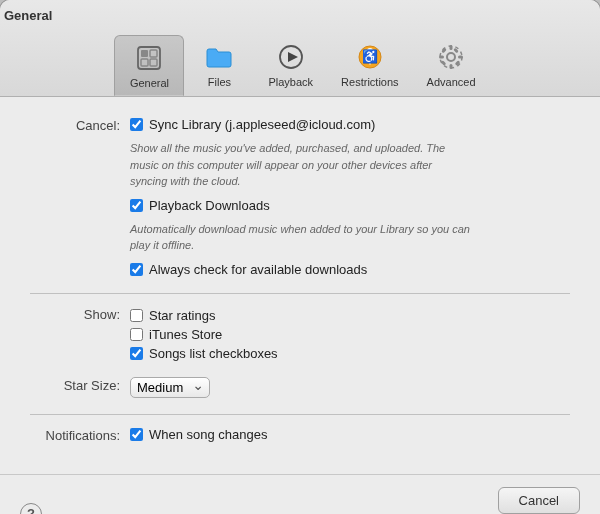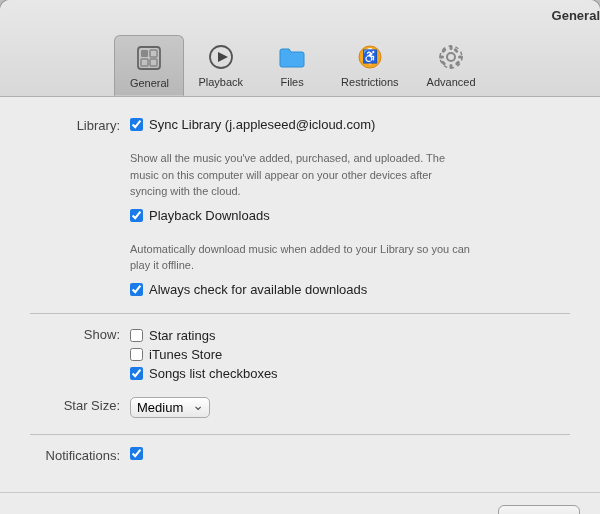--- a/index.html
+++ b/index.html
@@ -19,21 +19,21 @@
       background: #ececec;
       border-radius: 10px;
       box-shadow: 0 20px 60px rgba(0,0,0,0.4), 0 0 0 1px rgba(0,0,0,0.2);
       overflow: hidden;
     }
 
     .titlebar {
       background: linear-gradient(to bottom, #e8e8e8, #d8d8d8);
       border-bottom: 1px solid #b0b0b0;
       padding: 8px 0 0 4px;
-      text-align: right;
+      text-align: left;
     }
 
     .titlebar-title {
       font-size: 13px;
       font-weight: 600;
       color: #333;
       margin-bottom: 8px;
     }
 
     .toolbar {
@@ -115,23 +115,24 @@
     .checkbox-label {
       font-size: 13px;
       color: #222;
     }
 
     .description-text {
       font-size: 11px;
       color: #666;
       margin-left: 0px;
       margin-bottom: 8px;
-      margin-top: 18px;
+      margin-top: 8px;
       line-height: 1.5;
       max-width: 340px;
+      font-style: italic;
     }
 
     .divider {
       border: none;
       border-top: 1px solid #c0c0c0;
       margin: 12px 0;
     }
 
     .dropdown-row {
       display: flex;
@@ -239,35 +240,35 @@
             <rect x="15" y="6" width="7" height="7" rx="1" stroke="#888" stroke-width="1.5" fill="none"></rect>
             <rect x="6" y="15" width="7" height="7" rx="1" stroke="#888" stroke-width="1.5" fill="none"></rect>
             <rect x="15" y="15" width="7" height="7" rx="1" stroke="#888" stroke-width="1.5" fill="none"></rect>
           </svg>
         </div>
         <span class="toolbar-label">General</span>
       </div>
 
       <div class="toolbar-item">
         <div class="toolbar-icon">
+          <svg width="30" height="28" viewBox="0 0 30 28" fill="none">
+            <path d="M3 8 Q3 6 5 6 L12 6 L14 9 L25 9 Q27 9 27 11 L27 22 Q27 24 25 24 L5 24 Q3 24 3 22 Z" fill="#4aabf5" stroke="#2a8ed4" stroke-width="1"></path>
+          </svg>
+        </div>
+        <span class="toolbar-label">Files</span>
+      </div>
+
+      <div class="toolbar-item">
+        <div class="toolbar-icon">
           <svg width="28" height="28" viewBox="0 0 28 28" fill="none">
             <circle cx="14" cy="14" r="11" stroke="#555" stroke-width="1.8" fill="none"></circle>
             <polygon points="11,9 21,14 11,19" fill="#444"></polygon>
           </svg>
         </div>
         <span class="toolbar-label">Playback</span>
-      </div>
-
-      <div class="toolbar-item">
-        <div class="toolbar-icon">
-          <svg width="30" height="28" viewBox="0 0 30 28" fill="none">
-            <path d="M3 8 Q3 6 5 6 L12 6 L14 9 L25 9 Q27 9 27 11 L27 22 Q27 24 25 24 L5 24 Q3 24 3 22 Z" fill="#4aabf5" stroke="#2a8ed4" stroke-width="1"></path>
-          </svg>
-        </div>
-        <span class="toolbar-label">Files</span>
       </div>
 
       <div class="toolbar-item">
         <div class="toolbar-icon">
           <svg width="28" height="28" viewBox="0 0 28 28" fill="none">
             <circle cx="14" cy="14" r="11" fill="#f5a623" stroke="#d4881a" stroke-width="1"></circle>
             <circle cx="14" cy="8" r="3" fill="white"></circle>
             <path d="M14 11 L11 17 L14 22 L17 17 Z" fill="white"></path>
             <circle cx="14" cy="8" r="1" fill="#f5a623"></circle>
             <text x="14" y="20" font-size="13" fill="white" text-anchor="middle" font-weight="bold" dy="-2">♿</text>
@@ -293,21 +294,21 @@
         </div>
         <span class="toolbar-label">Advanced</span>
       </div>
 
     </div>
   </div>
 
   <div class="content">
 
     <div class="section">
-      <div class="section-label">Library:</div>
+      <div class="section-label">Cancel:</div>
       <div class="section-content">
         <div class="checkbox-row">
           <input type="checkbox" checked="" style="">
           <span class="checkbox-label">Sync Library (j.appleseed@icloud.com)</span>
         </div>
         <div class="description-text">Show all the music you've added, purchased, and uploaded. The music on this computer will appear on your other devices after syncing with the cloud.</div>
 
         <div class="checkbox-row">
           <input type="checkbox" checked="" style="">
           <span class="checkbox-label">Playback Downloads</span>
@@ -356,20 +357,21 @@
       </div>
     </div>
 
     <hr class="divider">
 
     <div class="section">
       <div class="section-label">Notifications:</div>
       <div class="section-content">
         <div class="checkbox-row">
           <input type="checkbox" checked="" style="">
+          <span class="checkbox-label">When song changes</span>
         </div>
       </div>
     </div>
 
   </div>
 
   <div class="footer">
     <button class="help-button">?</button>
     <div class="footer-buttons">
       <button class="btn btn-cancel">Cancel</button>

